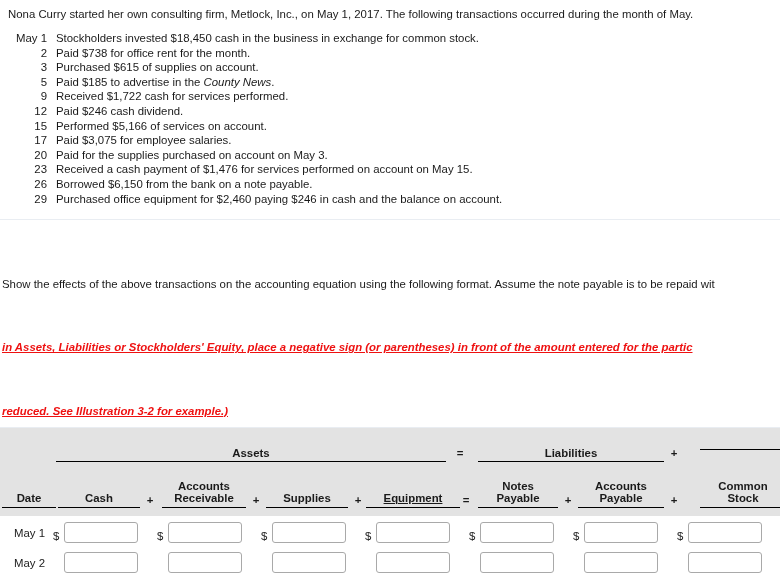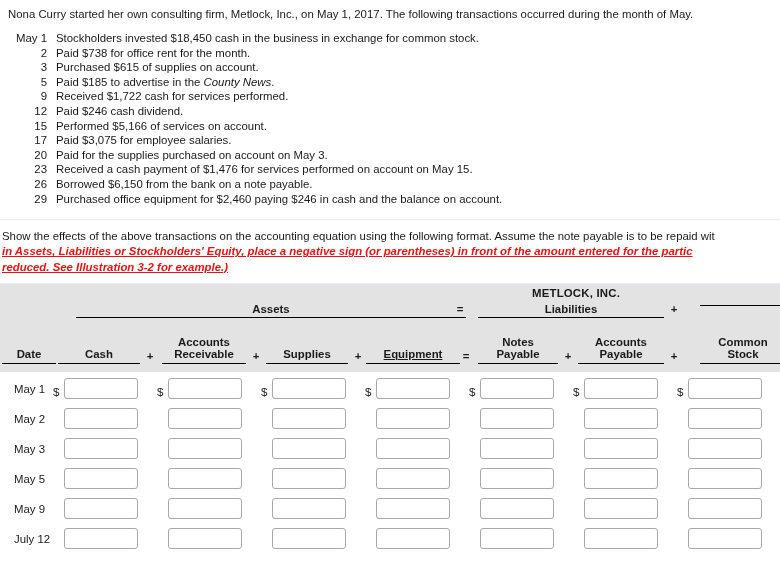--- a/index.html
+++ b/index.html
@@ -58,20 +58,21 @@
   .rule-top { margin-top: 13px; }
 
   
   .instructions {
     padding: 9px 0 8px 2px;
     font-size: 11.4px;
     line-height: 15.2px;
   }
   .instructions .line {
     white-space: nowrap;
+    margin-top: 48px;
   }
   .instructions .emph {
     color: #ee1111;
     font-style: italic;
     font-weight: bold;
     text-decoration: underline;
   }
 
   
   .sheet {
@@ -97,21 +98,21 @@
   
   .grp {
     position: absolute;
     font-size: 11.4px;
     font-weight: bold;
     text-align: center;
     top: 19px;
     border-bottom: 1.6px solid #000;
     padding-bottom: 2px;
   }
-  .grp-assets  { left: 76px;  width: 390px; }
+  .grp-assets  { left: 56px;  width: 390px; }
   .grp-liab    { left: 478px; width: 186px; }
   .grp-eq      { left: 700px; width: 230px; }
 
   .grp-op {
     position: absolute;
     top: 19px;
     font-size: 11.4px;
     font-weight: bold;
     text-align: center;
     width: 16px;
@@ -253,21 +254,20 @@
   <div class="line emph">in Assets, Liabilities or Stockholders' Equity, place a negative sign (or parentheses) in front of the amount entered for the partic</div>
   <div class="line emph">reduced. See Illustration 3-2 for example.)</div>
 </div>
 
 <div class="rule"></div>
 
 <div class="sheet">
 
   <div class="sheet-head">
 
-    <div class="company">METLOCK, INC.</div>
 
     <div class="grp grp-assets">Assets</div>
     <div class="grp-op op-eq1">=</div>
     <div class="grp grp-liab">Liabilities</div>
     <div class="grp-op op-pl1">+</div>
     <div class="grp grp-eq"></div>
 
     <div class="col col-date">Date</div>
     <div class="col col-cash">Cash</div>
     <div class="col-op cop1">+</div>

